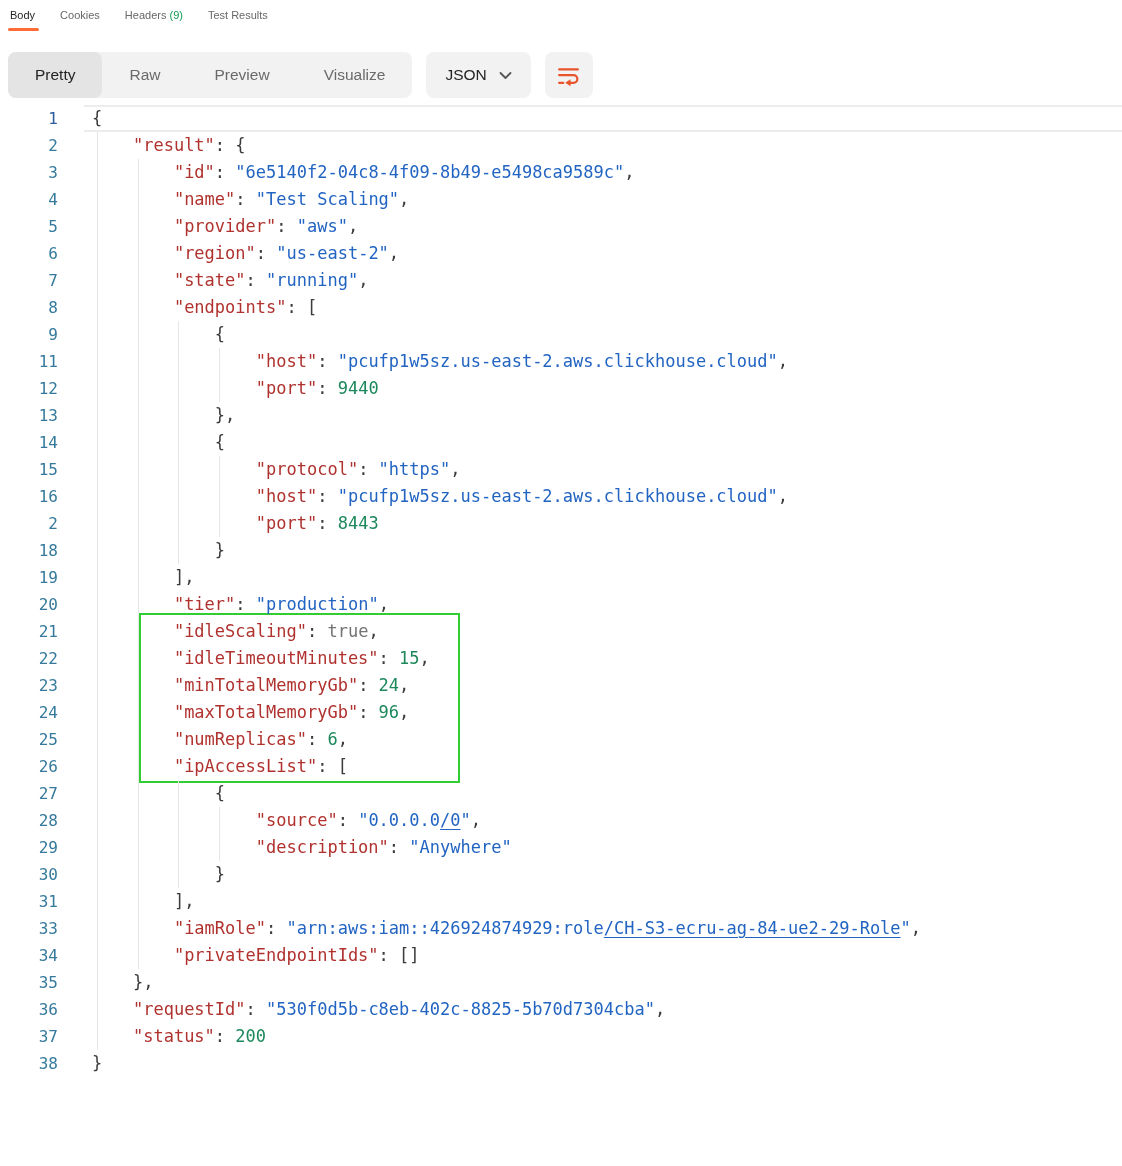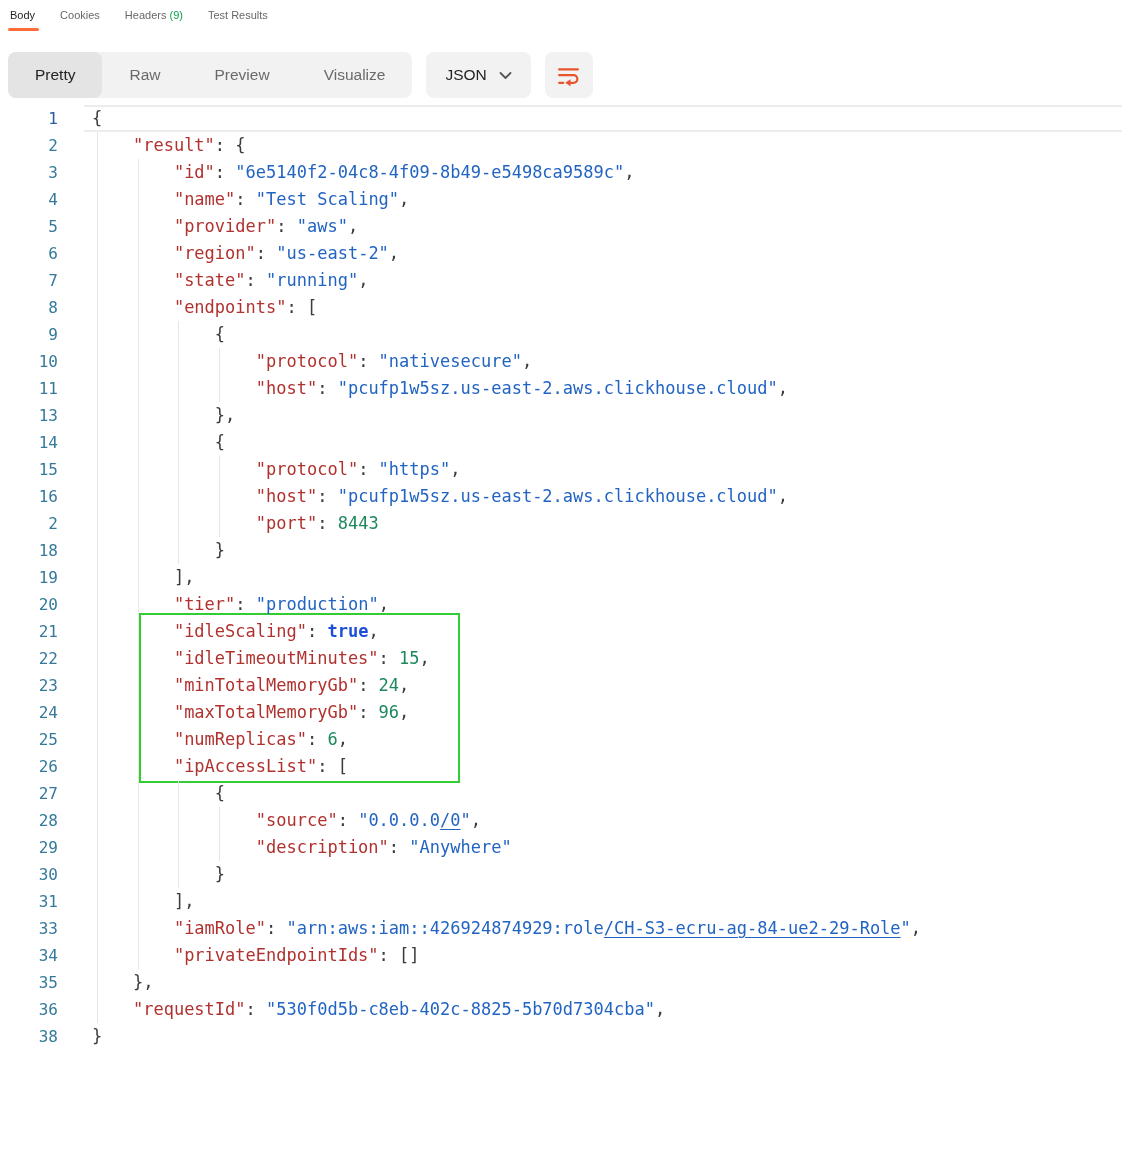--- a/index.html
+++ b/index.html
@@ -44,21 +44,21 @@
   .line.active .ln { color:#2b5c9e; }
   .line.active::before {
     content:""; position:absolute; left:84px; right:0; top:0; bottom:0;
     border-top:2px solid #ececec; border-bottom:2px solid #ececec; pointer-events:none;
   }
   .code { margin-left:34px; white-space:pre; position:relative; flex:1; color:#3b3b3b; }
   .g { position:absolute; top:0; bottom:0; width:0; border-left:1px solid #e6e6e6; }
   .k { color:#b0322f; }
   .s { color:#2264c2; }
   .n { color:#1d885c; }
-  .b { color:#1d4ed8; font-weight:bold; }
+  .b { color:#737373; font-weight:normal; }
   .p { color:#3b3b3b; }
   .l { color:#2264c2; text-decoration:underline; text-underline-offset:3px; }
   .hlbox {
     position:absolute; left:139px; top:508px; width:321px; height:170px;
     border:2px solid #32cd32; pointer-events:none;
   }
 </style>
 </head>
 <body>
 
@@ -128,28 +128,28 @@
     </div>
     <div class="line">
       <span class="ln">8</span>
       <span class="code"><i class="g" style="left: 0.45ch;"></i><i class="g" style="left: 4.45ch;"></i>        <span class="k">"endpoints"</span><span class="p">: [</span></span>
     </div>
     <div class="line">
       <span class="ln">9</span>
       <span class="code"><i class="g" style="left: 0.45ch;"></i><i class="g" style="left: 4.45ch;"></i><i class="g" style="left: 8.45ch;"></i>            <span class="p">{</span></span>
     </div>
     <div class="line">
-      <span class="ln">10</span>
-      <span class="code"><i class="g" style="left: 0.45ch;"></i><i class="g" style="left: 4.45ch;"></i><i class="g" style="left: 8.45ch;"></i><i class="g" style="left: 12.45ch;"></i>                <span class="k">"protocol"</span><span class="p">: </span><span class="s">"nativesecure"</span><span class="p">,</span></span>
-    </div>
-    <div class="line">
       <span class="ln">11</span>
       <span class="code"><i class="g" style="left: 0.45ch;"></i><i class="g" style="left: 4.45ch;"></i><i class="g" style="left: 8.45ch;"></i><i class="g" style="left: 12.45ch;"></i>                <span class="k">"host"</span><span class="p">: </span><span class="s">"pcufp1w5sz.us-east-2.aws.clickhouse.cloud"</span><span class="p">,</span></span>
     </div>
     <div class="line">
+      <span class="ln">12</span>
+      <span class="code"><i class="g" style="left: 0.45ch;"></i><i class="g" style="left: 4.45ch;"></i><i class="g" style="left: 8.45ch;"></i><i class="g" style="left: 12.45ch;"></i>                <span class="k">"port"</span><span class="p">: </span><span class="n">9440</span></span>
+    </div>
+    <div class="line">
       <span class="ln">13</span>
       <span class="code"><i class="g" style="left: 0.45ch;"></i><i class="g" style="left: 4.45ch;"></i><i class="g" style="left: 8.45ch;"></i>            <span class="p">},</span></span>
     </div>
     <div class="line">
       <span class="ln">14</span>
       <span class="code"><i class="g" style="left: 0.45ch;"></i><i class="g" style="left: 4.45ch;"></i><i class="g" style="left: 8.45ch;"></i>            <span class="p">{</span></span>
     </div>
     <div class="line">
       <span class="ln">15</span>
       <span class="code"><i class="g" style="left: 0.45ch;"></i><i class="g" style="left: 4.45ch;"></i><i class="g" style="left: 8.45ch;"></i><i class="g" style="left: 12.45ch;"></i>                <span class="k">"protocol"</span><span class="p">: </span><span class="s">"https"</span><span class="p">,</span></span>
@@ -228,16 +228,20 @@
     </div>
     <div class="line">
       <span class="ln">35</span>
       <span class="code"><i class="g" style="left: 0.45ch;"></i>    <span class="p">},</span></span>
     </div>
     <div class="line">
       <span class="ln">36</span>
       <span class="code"><i class="g" style="left: 0.45ch;"></i>    <span class="k">"requestId"</span><span class="p">: </span><span class="s">"530f0d5b-c8eb-402c-8825-5b70d7304cba"</span><span class="p">,</span></span>
     </div>
     <div class="line">
+      <span class="ln">37</span>
+      <span class="code"><i class="g" style="left: 0.45ch;"></i>    <span class="k">"status"</span><span class="p">: </span><span class="n">200</span></span>
+    </div>
+    <div class="line">
       <span class="ln">38</span>
       <span class="code"><span class="p">}</span></span>
     </div>
   </div>
 
 </body></html>

